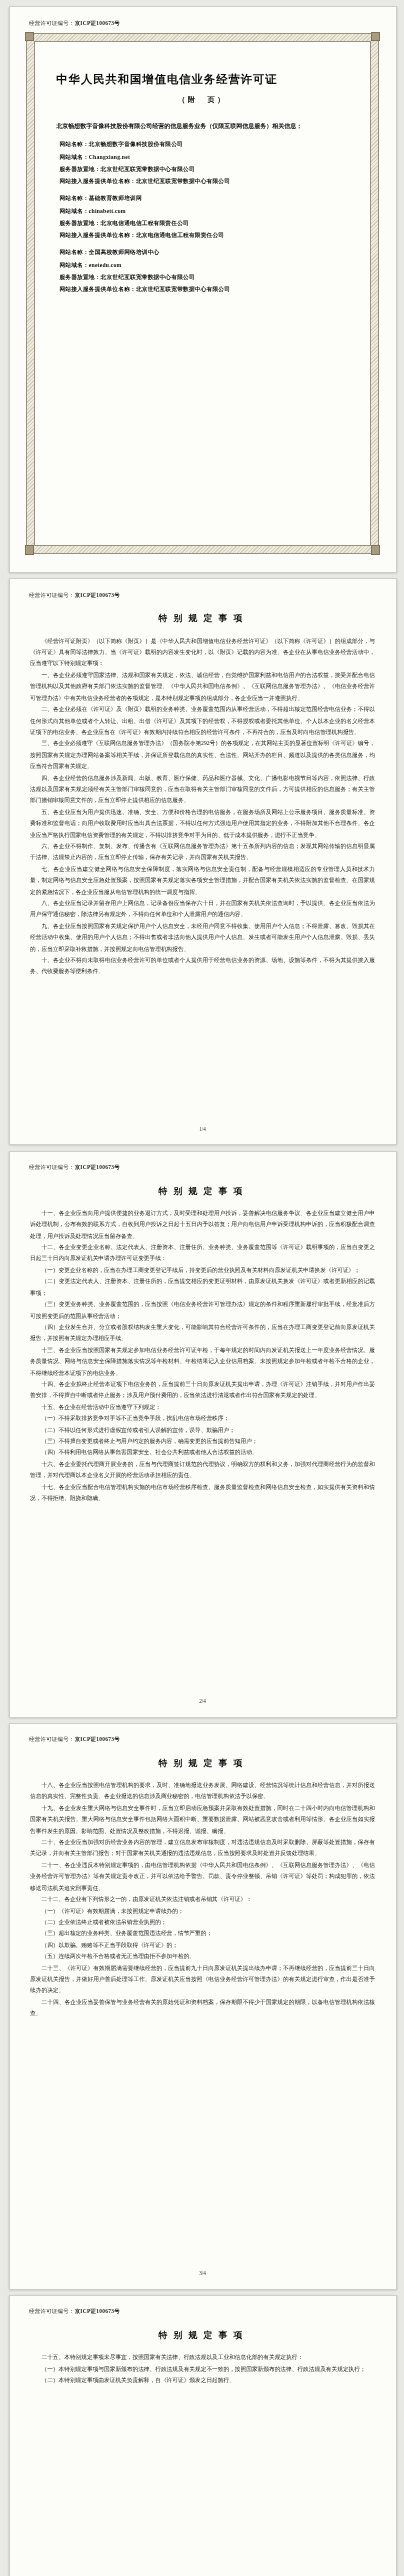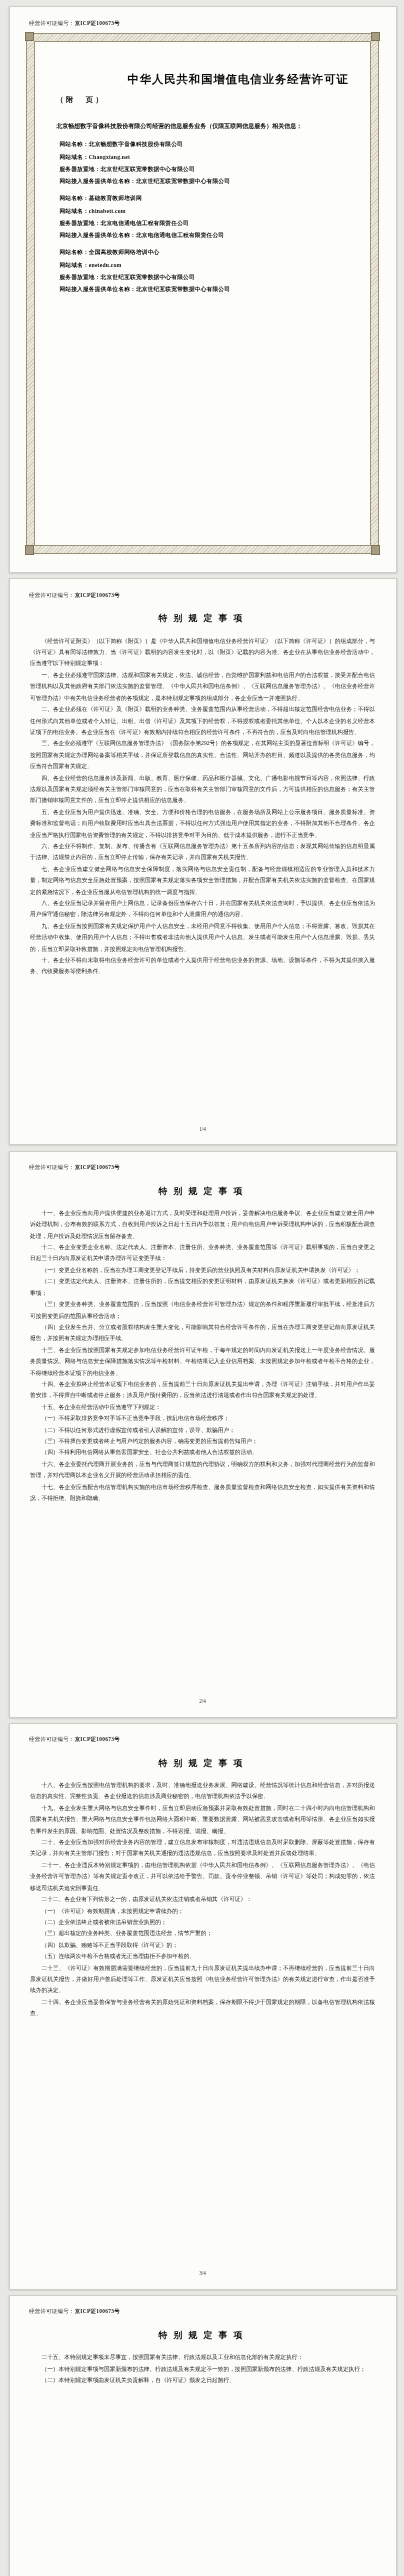--- a/index.html
+++ b/index.html
@@ -51,28 +51,29 @@
   .corner.br { bottom: -2.1px; right: -2.1px; }
 
   .cert-inner {
     width: 100%; height: 100%;
     background: #fdfdfa;
     border: 1px solid #9b9078;
     padding: 17.5px 21.6px;
   }
   .cert-title {
     margin: 12.4px 0 0;
-    text-align: right;
+    text-align: left;
     font-size: 11.3px;
     font-weight: 700;
     letter-spacing: 1px;
     color: #0d0d0d;
   }
   .cert-subtitle {
     margin-top: 8.2px;
+    text-align: center;
     font-size: 7.2px;
     font-weight: 700;
     letter-spacing: 2.6px;
     color: #0d0d0d;
   }
   .cert-intro {
     margin: 16.5px 0 2.1px;
     font-size: 6px;
     font-weight: 700;
     line-height: 1.8;

